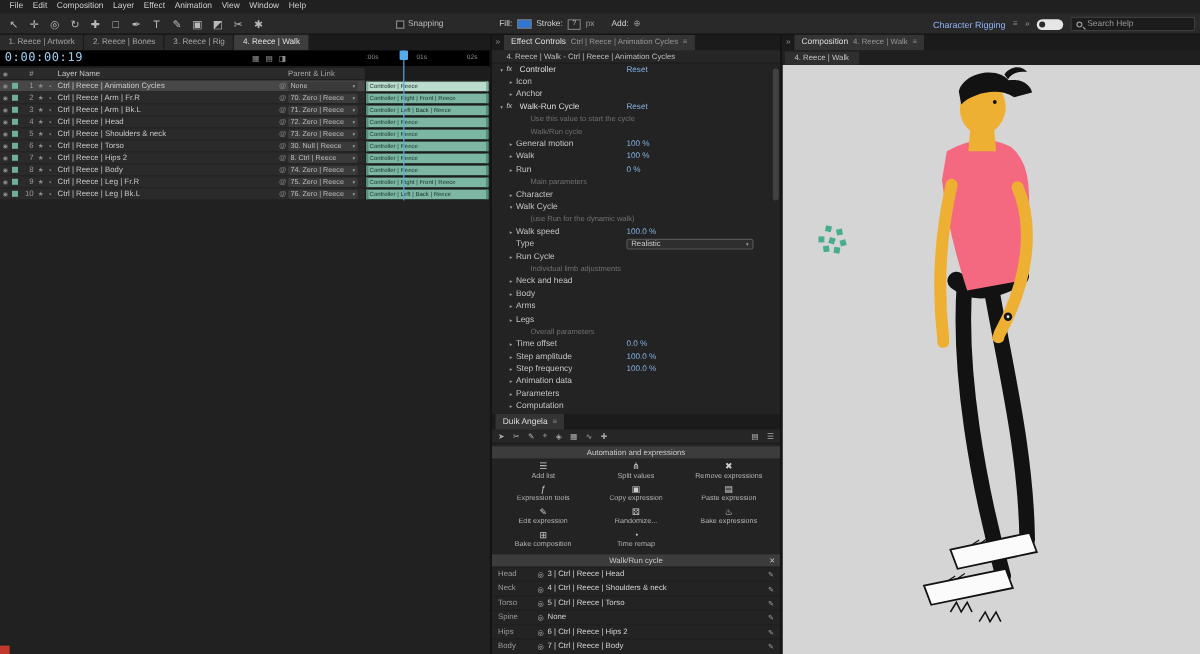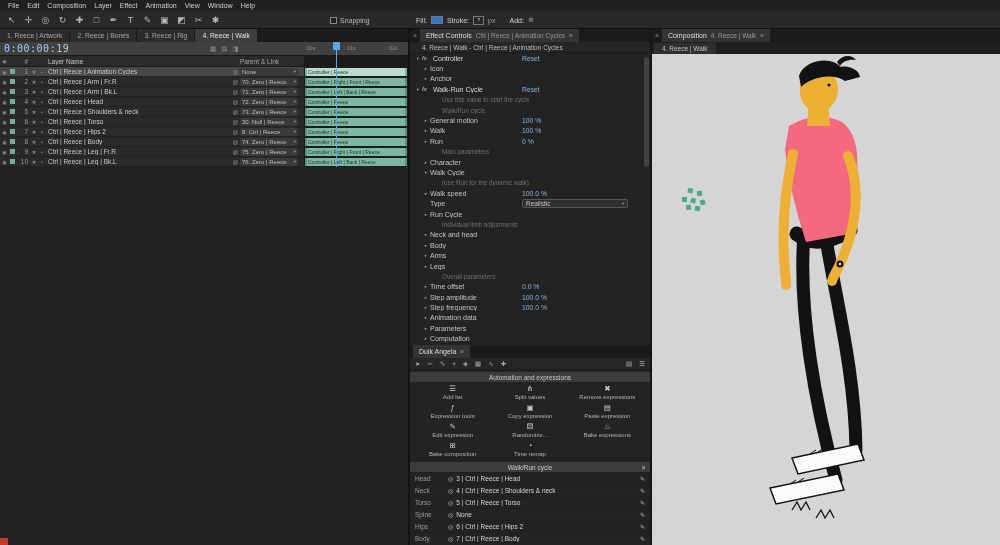--- a/index.html
+++ b/index.html
@@ -44,21 +44,21 @@
   .ptab .t1{color:#dedede;font-size:7px}
   .ptab .t2{color:#979797;font-size:6.5px}
   .ptab .menu-ico{color:#8a8a8a;font-size:6.5px}
 
   
   .tl-panel{position:absolute;left:0;top:29px;width:408px;height:516px;background:#232323;display:flex;flex-direction:column}
   .tl-tabs{height:13px;background:#1b1b1b;display:flex;align-items:stretch}
   .tl-tab{background:#2b2b2b;color:#a5a5a5;display:flex;align-items:center;padding:0 7px;margin-right:1px;
           font-size:6.8px;white-space:nowrap}
   .tl-tab.active{background:#3d3d3d;color:#e2e2e2}
-  .tl-toolbar{height:14px;background:#404040;position:relative;border-bottom:1px solid #1a1a1a}
+  .tl-toolbar{height:14px;background:#000000;position:relative;border-bottom:1px solid #1a1a1a}
   .timecode{position:absolute;left:4px;top:1px;font-family:"DejaVu Sans Mono",monospace;font-size:10px;
             color:#9ecdf2;letter-spacing:.5px}
   .tc-icons{position:absolute;left:210px;top:3px;display:flex;gap:5px}
   .tc-ico{font-size:6.5px;color:#8b8b8b}
   .ruler{position:absolute;left:304px;top:2px;width:104px;height:12px;font-size:5.5px;color:#8d8d8d}
   .ruler .tick{position:absolute;top:1px}
   .ruler span.tick:nth-of-type(1){left:1px}
   .ruler span.tick:nth-of-type(2){left:43px}
   .ruler span.tick:nth-of-type(3){left:85px}
   .tl-header{height:11px;background:#2b2b2b;display:flex;align-items:center;font-size:6.5px;color:#a5a5a5;
@@ -179,20 +179,32 @@
     </div>
     <div class="fillstroke">
       <span class="fs-lbl">Fill:</span>
       <span class="swatch fill"></span>
       <span class="fs-lbl">Stroke:</span>
       <span class="swatch stroke">?</span>
       <span class="fs-dim">px</span>
       <span class="fs-lbl add">Add:</span>
       <span class="fs-dim">⊕</span>
     </div>
+    <div class="workspace">
+      <span class="ws-name">Character Rigging</span>
+      <span class="ws-ico">≡</span>
+      <span class="ws-ico">»</span>
+      <span class="toggle">
+          <span class="knob"></span>
+        </span>
+      <span class="search">
+        <span class="mag"></span>
+        <span class="search-txt">Search Help</span>
+      </span>
+    </div>
   </div>
 
   <div class="tl-panel">
     <div class="tl-tabs">
 
     <span class="tl-tab">1. Reece | Artwork</span>
         <span class="tl-tab">2. Reece | Bones</span>
         <span class="tl-tab">3. Reece | Rig</span>
         <span class="tl-tab active">4. Reece | Walk</span>
       </div>

